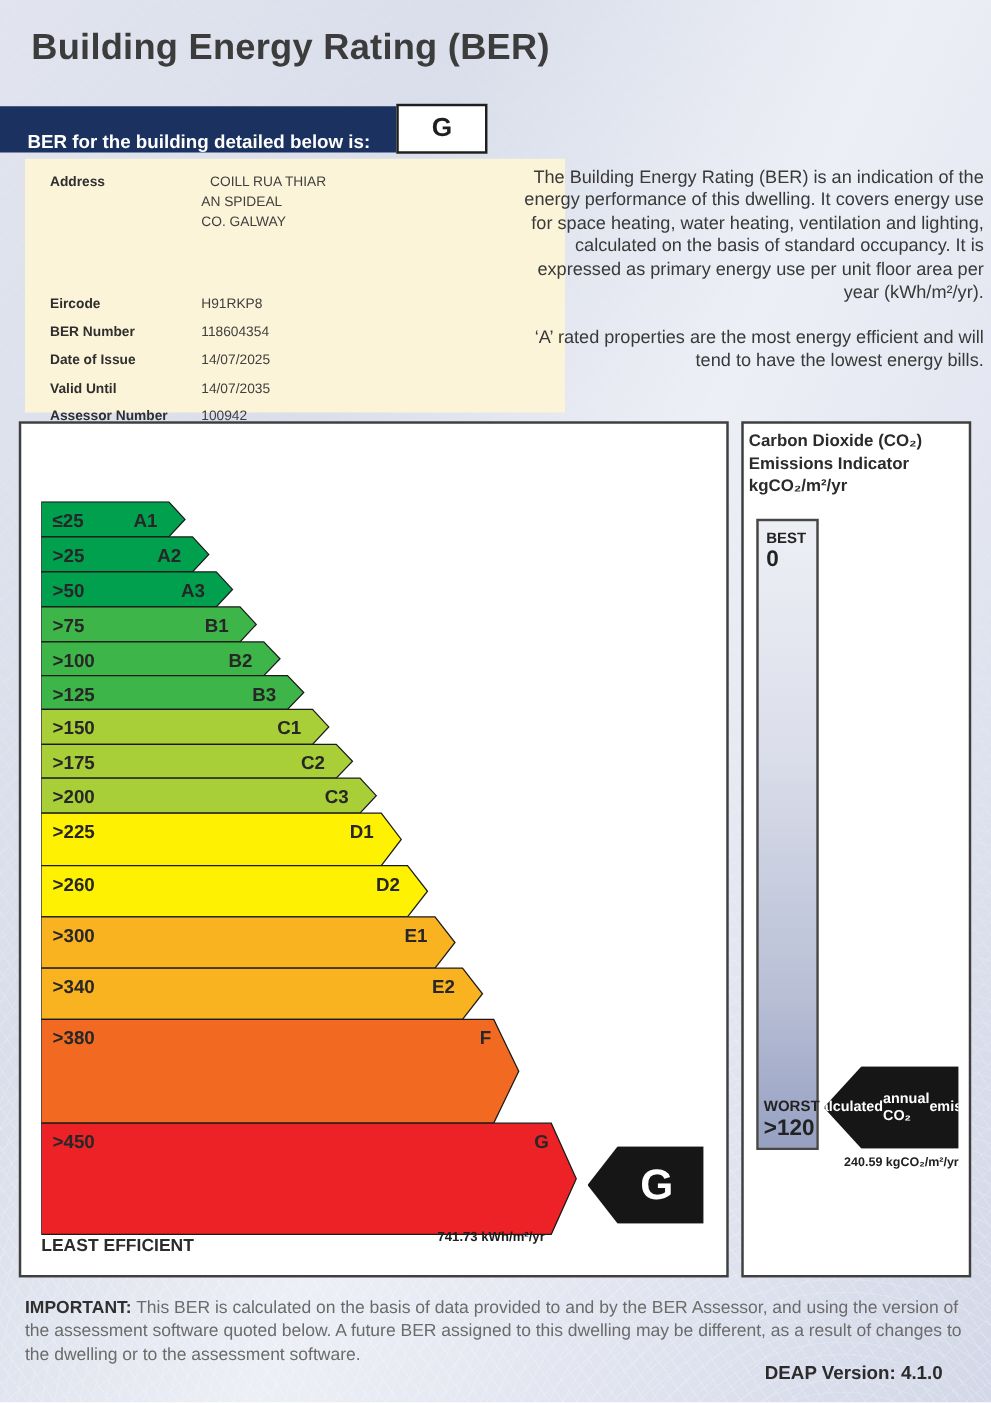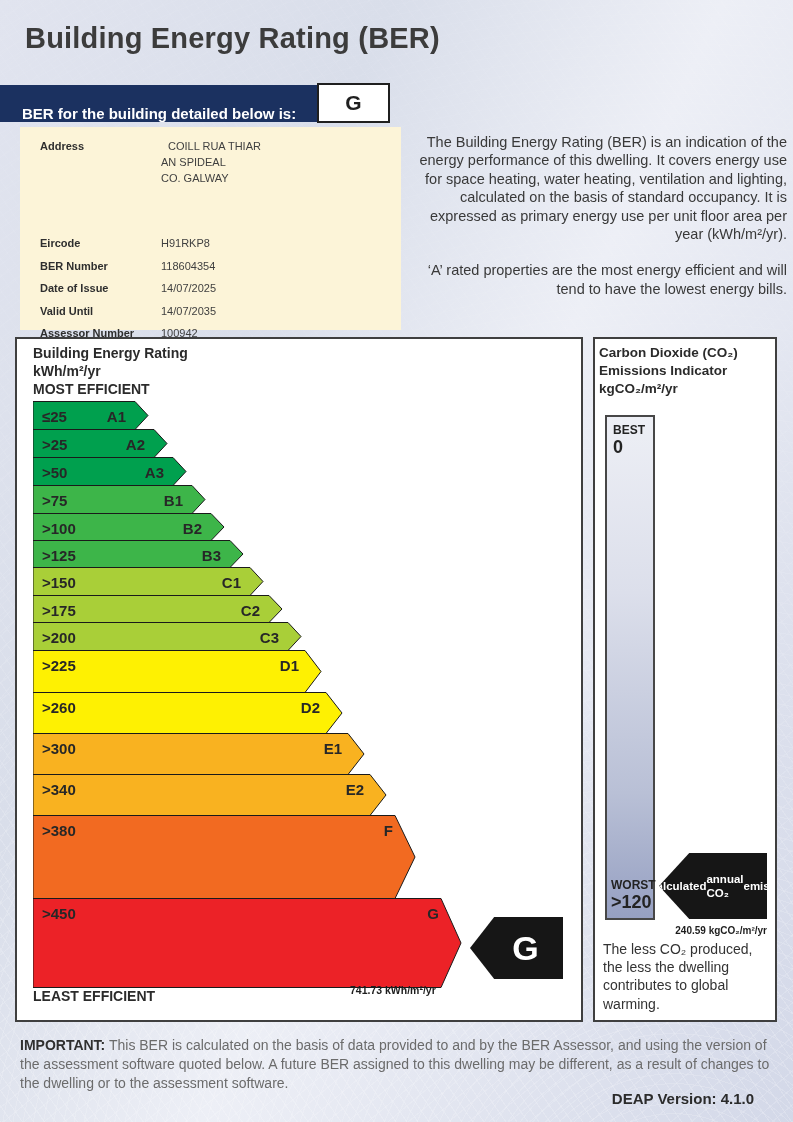--- a/index.html
+++ b/index.html
@@ -21,21 +21,21 @@
   }
   .abs{ position:absolute; }
 
   .title{ left:25px; top:22px; font-size:29px; font-weight:bold; color:#3c3c3c; letter-spacing:.2px; }
 
   .banner{ left:0; top:85px; width:317px; height:37px; background:#1b3160; color:#fff;
            display:flex; align-items:flex-end; padding-left:22px; font-size:15px; font-weight:bold; }
   .grade-box{ left:317px; top:83px; width:73px; height:40px; background:#fff; border:2px solid #1f1f1f;
               display:flex; align-items:center; justify-content:center; font-size:21px; font-weight:bold; color:#1f1f1f; }
 
-  .addr-box{ left:20px; top:127px; width:381px; height:203px; background:#fcf4d8; padding:11px 0 4px 20px; font-size:11px; }
+  .addr-box{ left:20px; top:127px; width:432px; height:203px; background:#fcf4d8; padding:11px 0 4px 20px; font-size:11px; }
   .addr-row{ display:flex; line-height:16px; }
   .addr-row .lbl{ width:121px; font-weight:bold; color:#2e2e2e; flex:none; }
   .addr-row .val{ color:#3f3f3f; }
   .addr-indent{ padding-left:7px; }
   .addr-gap{ height:51px; }
   .detail-row{ display:flex; height:22.5px; align-items:flex-start; }
   .detail-row .lbl{ width:121px; font-weight:bold; color:#2e2e2e; flex:none; }
   .detail-row .val{ color:#3f3f3f; }
 
   .desc{ left:415px; top:133px; width:372px; font-size:14.5px; line-height:1.27; color:#393939;text-align:right; }
@@ -126,25 +126,20 @@
       <span class="val">100942</span>
     </div>
   </div>
 
   <div class="abs desc">
     <p>The Building Energy Rating (BER) is an indication of the energy performance of this dwelling.  It covers energy use for space heating, water heating, ventilation and lighting, calculated on the basis of standard occupancy. It is expressed as primary energy use per unit floor area per year (kWh/m²/yr).</p>
     <p>‘A’ rated properties are the most energy efficient and will tend to have the lowest energy bills.</p>
   </div>
 
   <div class="abs panel panel-main"></div>
-  <div class="abs chart-head">
-    <div>Building Energy Rating</div>
-    <div>kWh/m²/yr</div>
-    <div>MOST EFFICIENT</div>
-  </div>
 
   <svg class="abs bands-svg" width="540" height="588" viewBox="0 0 540 588">
       <polygon points="0,0.5 102,0.5 115,14.5 102,28.5 0,28.5" fill="#00a04e" stroke="#1a1a1a" stroke-width="1"></polygon>
       <text x="9" y="20.5">≤25</text>
       <text x="93" y="20.5" text-anchor="end">A1</text>
       <polygon points="0,28.5 121,28.5 134,42.5 121,56.5 0,56.5" fill="#00a04e" stroke="#1a1a1a" stroke-width="1"></polygon>
       <text x="9" y="48.5">&gt;25</text>
       <text x="112" y="48.5" text-anchor="end">A2</text>
       <polygon points="0,56.5 140,56.5 153,70.5 140,84.5 0,84.5" fill="#00a04e" stroke="#1a1a1a" stroke-width="1"></polygon>
       <text x="9" y="76.5">&gt;50</text>
@@ -206,21 +201,20 @@
       <div class="w-lbl">WORST</div>
       <div class="w-val">&gt;120</div>
     </div>
   </div>
   <div class="abs co2-arrow">
     <span>Calculated</span>
     <span>annual CO₂</span>
     <span>emissions</span>
   </div>
   <div class="abs co2-value">240.59 kgCO₂/m²/yr</div>
-  <div class="abs co2-note">The less CO₂ produced, the less the dwelling contributes to global warming.</div>
 
   <div class="abs important">
     <b>IMPORTANT:</b><span> This BER is calculated on the basis of data provided to and by the BER Assessor, and using the version of the assessment software quoted below.  A future BER assigned to this dwelling may be different, as a result of changes to the dwelling or to the assessment software.</span>
   </div>
 
   <div class="abs deap">DEAP Version: 4.1.0</div>
 
 </div>
 
 </body></html>

